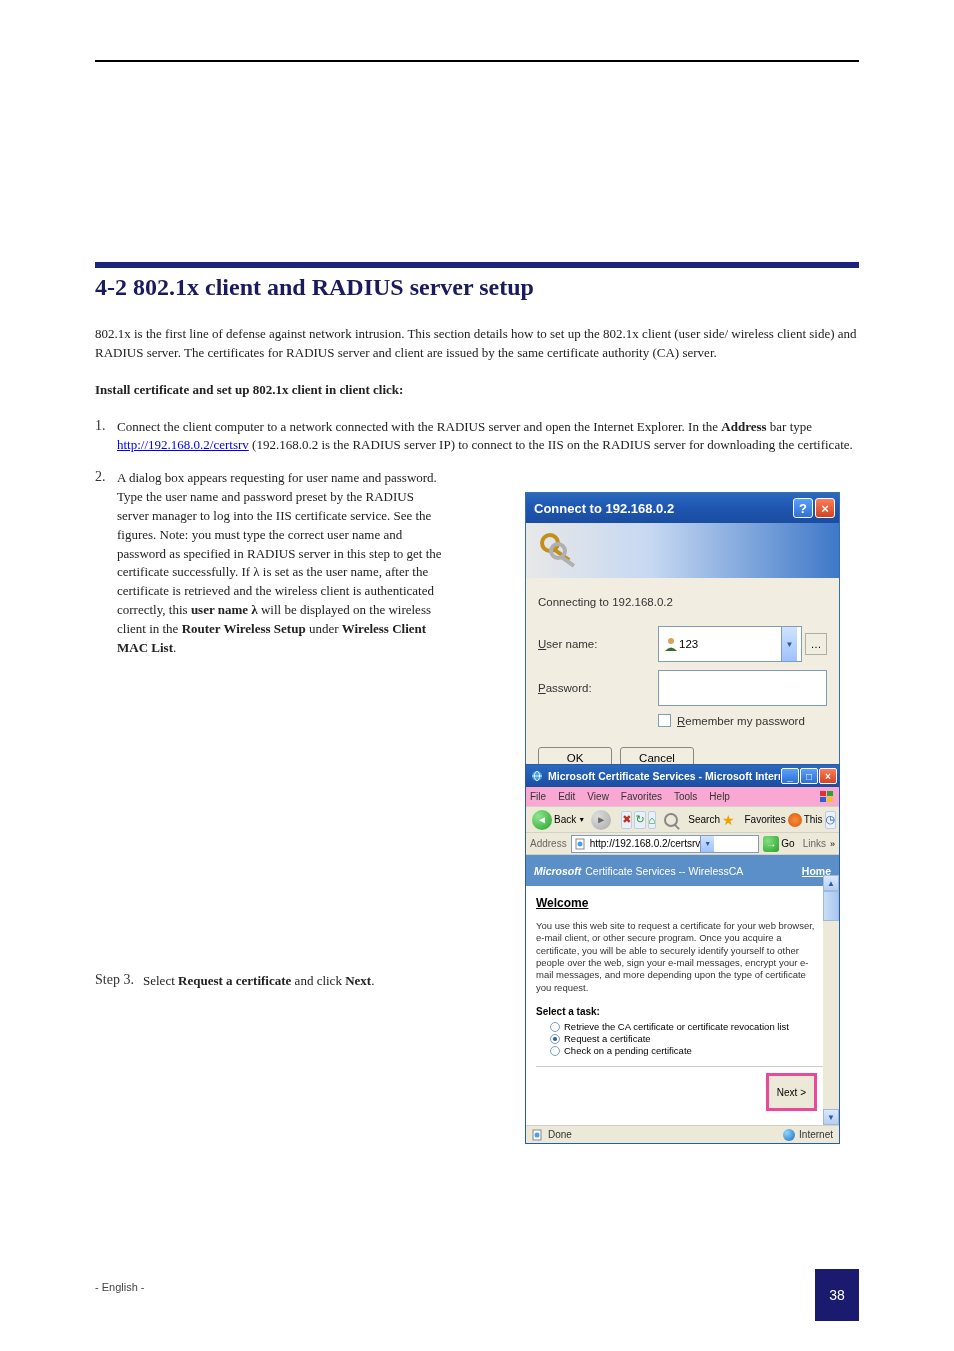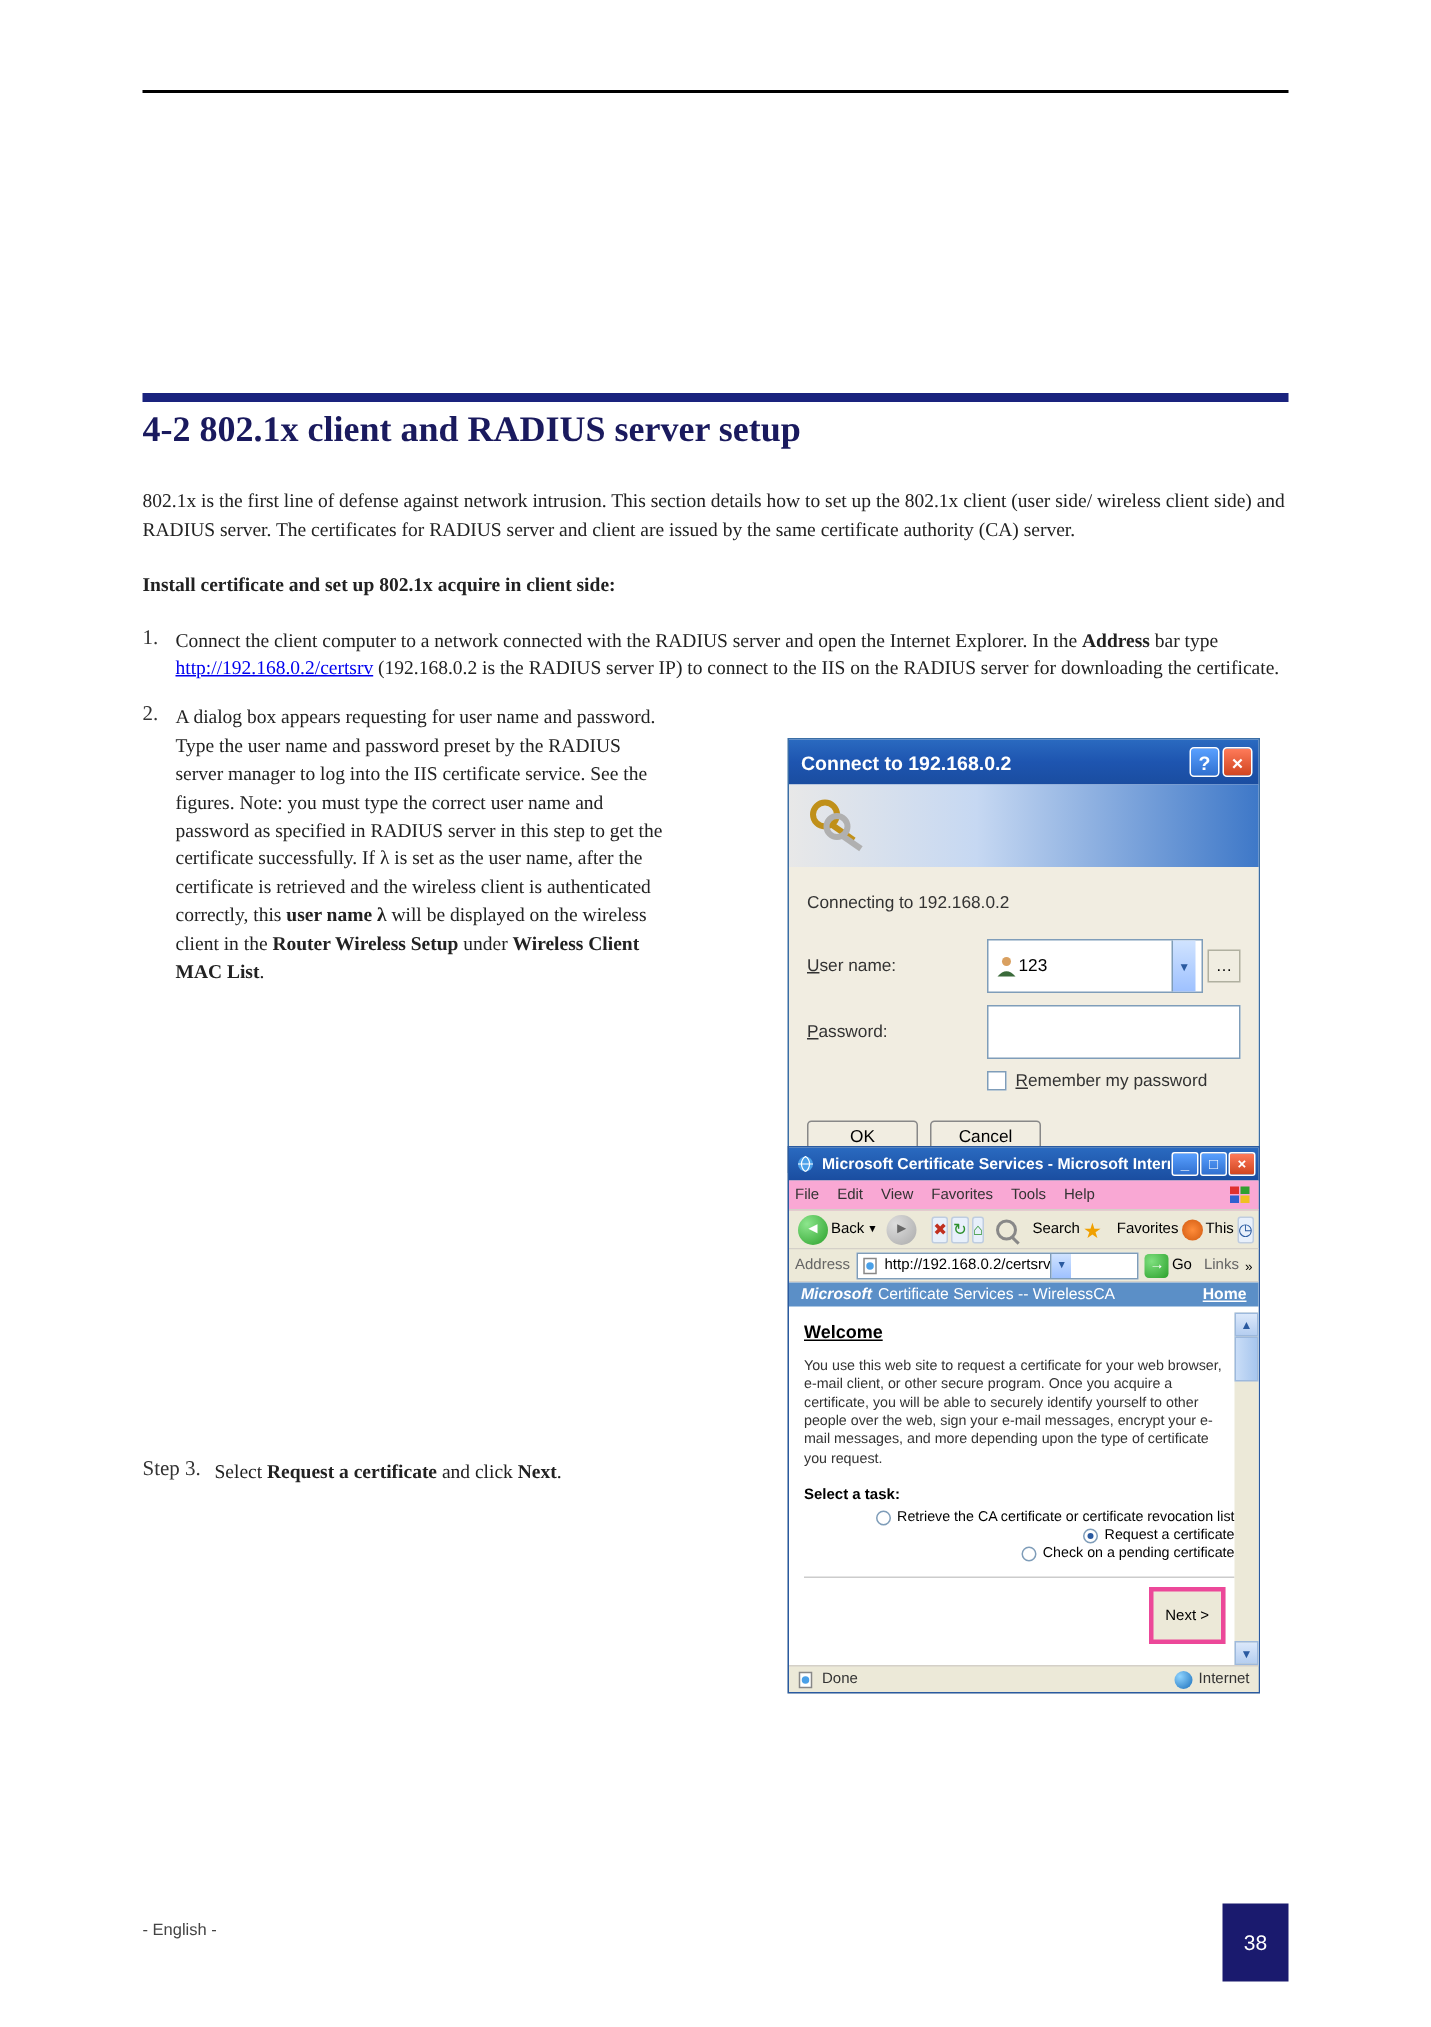--- a/index.html
+++ b/index.html
@@ -67,28 +67,28 @@
   .tb-mediaicon { width:14px; height:14px; background: radial-gradient(circle,#ff8c3a,#d05a10); border-radius:50%; }
   .win2-addressbar { height: 22px; background: #ece9d8; display:flex; align-items:center; padding:0 4px; gap:4px; font-size:10px; font-family: Tahoma,sans-serif; border-bottom:1px solid #d4d0c8; }
   .addr-label { color:#666; }
   .addr-box { flex:1; height:18px; background:#fff; border:1px solid #7f9db9; display:flex; align-items:center; padding:0 3px; }
   .addr-box .pageicon { width:12px; height:12px; margin-right:3px; display:inline-block; }
   .addr-drop { width:14px; background: linear-gradient(to bottom,#d0e3ff,#9ec1ff); border-left:1px solid #7f9db9; height:100%; display:flex; align-items:center; justify-content:center; font-size:7px; color:#2a5aa0; }
   .go-btn { display:flex; align-items:center; gap:2px; }
   .go-sq { width:16px; height:16px; background: radial-gradient(circle at 30% 30%,#7fe07f,#2aa02a); border-radius:3px; display:flex; align-items:center; justify-content:center; color:#fff; font-size:10px; }
   .links-label { color:#666; margin-left:4px; }
   .win2-content { background:#fff; position:relative; }
-  .win2-banner { background:#5b8fc7; height:16px; display:flex; align-items:center; padding:0 8px; color:#fff; font-size:10.5px; font-family: Tahoma,sans-serif; justify-content: space-between; }
+  .win2-banner { background:#5b8fc7; height:31px; display:flex; align-items:center; padding:0 8px; color:#fff; font-size:10.5px; font-family: Tahoma,sans-serif; justify-content: space-between; }
   .win2-banner .ms { font-style: italic; font-weight: bold; margin-right:4px; }
   .win2-banner .homelink { margin-left:auto; text-decoration: underline; font-weight:bold; }
   .win2-inner { padding: 10px 10px 8px 10px; font-family: Tahoma, Arial, sans-serif; }
   .welcome { font-size:12px; font-weight:bold; text-decoration: underline; margin-bottom:10px; }
   .desc { font-size:9.5px; color:#333; line-height:1.3; margin-bottom:12px; }
   .task-head { font-size:10px; font-weight:bold; margin-bottom:4px; }
-  .task-opt { font-size:9.5px; display:flex; align-items:center; margin-left:14px; margin-bottom:1px;justify-content:flex-end; }
+  .task-opt { font-size:9.5px; display:flex; align-items:center; margin-left:14px; margin-bottom:1px; }
   .radio { width:10px; height:10px; border:1px solid #7f9db9; border-radius:50%; margin-right:4px; display:flex; align-items:center; justify-content:center; }
   .radio.sel::after { content:''; width:4px; height:4px; background:#2a5aa0; border-radius:50%; }
   .next-row { border-top:1px solid #ccc; margin-top:10px; padding-top:6px; display:flex; justify-content:flex-end; padding-right:6px; padding-bottom:6px; }
   .next-btn { height:18px; padding:16px 8px; background:#ece9d8; border:3px solid #ec4899; font-size:10px; font-family: Tahoma,sans-serif; display:flex; align-items:center; }
   .scroll-track { position:absolute; right:0; top:20px; bottom:0; width:16px; background:#ece9d8; display:flex; flex-direction:column; }
   .scroll-arrow { height:16px; background: linear-gradient(to bottom,#dbe8fb,#b5cef0); border:1px solid #9db9dd; display:flex; align-items:center; justify-content:center; font-size:8px; color:#2a5aa0; }
   .scroll-thumb { flex: 0 0 30px; background: linear-gradient(to right,#c9ddf7,#a7c6ee); border:1px solid #9db9dd; margin-top:0; }
   .scroll-space { flex:1; }
   .win2-status { height:18px; background:#ece9d8; border-top:1px solid #d4d0c8; display:flex; align-items:center; padding:0 6px; font-size:10px; font-family: Tahoma,sans-serif; color:#333; }
   .status-pageicon { width:12px; height:12px; margin-right:4px; display:inline-block; }
@@ -119,21 +119,21 @@
 <body>
 
 <div class="page">
   <div class="top-rule"></div>
 
   <div class="section-bar"></div>
   <h2 class="section-heading">4-2 802.1x client and RADIUS server setup</h2>
 
   <p class="body-text">802.1x is the first line of defense against network intrusion. This section details how to set up the 802.1x client (user side/ wireless client side) and RADIUS server. The certificates for RADIUS server and client are issued by the same certificate authority (CA) server.</p>
 
-  <p class="body-text" style="font-weight:bold;">Install certificate and set up 802.1x acquire in client side:</p>
+  <p class="body-text" style="font-weight:bold;">Install certificate and set up 802.1x client in client click:</p>
 
   <div class="step-row">
     <div class="step-num">1.</div>
     <div class="step-text">
       <span>Connect the client computer to a network connected with the RADIUS server and open the Internet Explorer. In the </span><b>Address</b><span> bar type </span><a>http://192.168.0.2/certsrv</a><span> (192.168.0.2 is the RADIUS server IP) to connect to the IIS on the RADIUS server for downloading the certificate.</span>
     </div>
   </div>
 
   <div class="step-row step2">
     <div class="step-num">2.</div>

